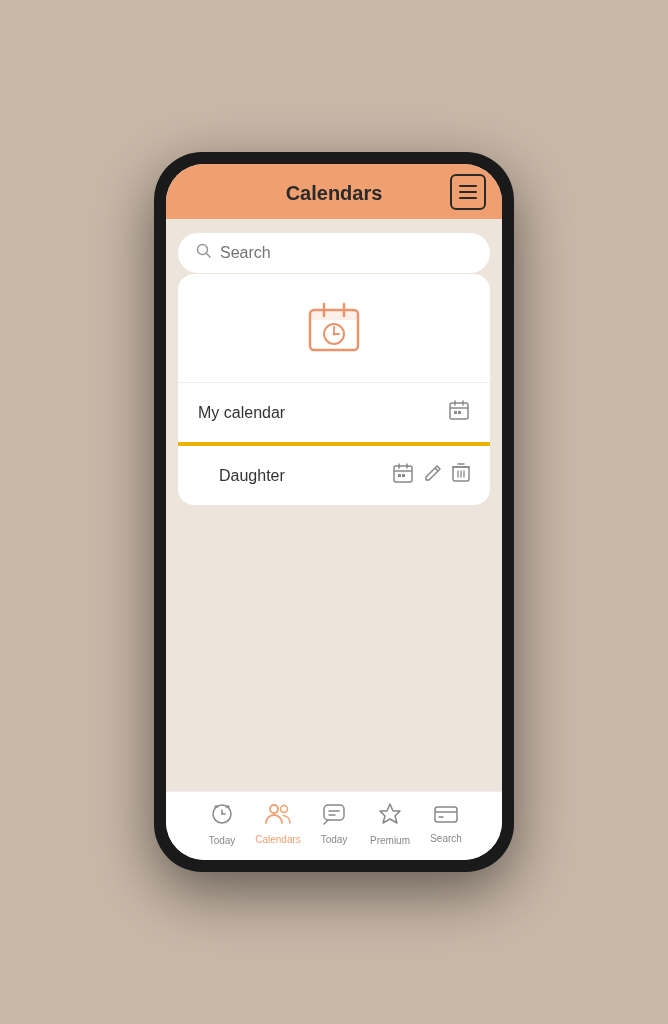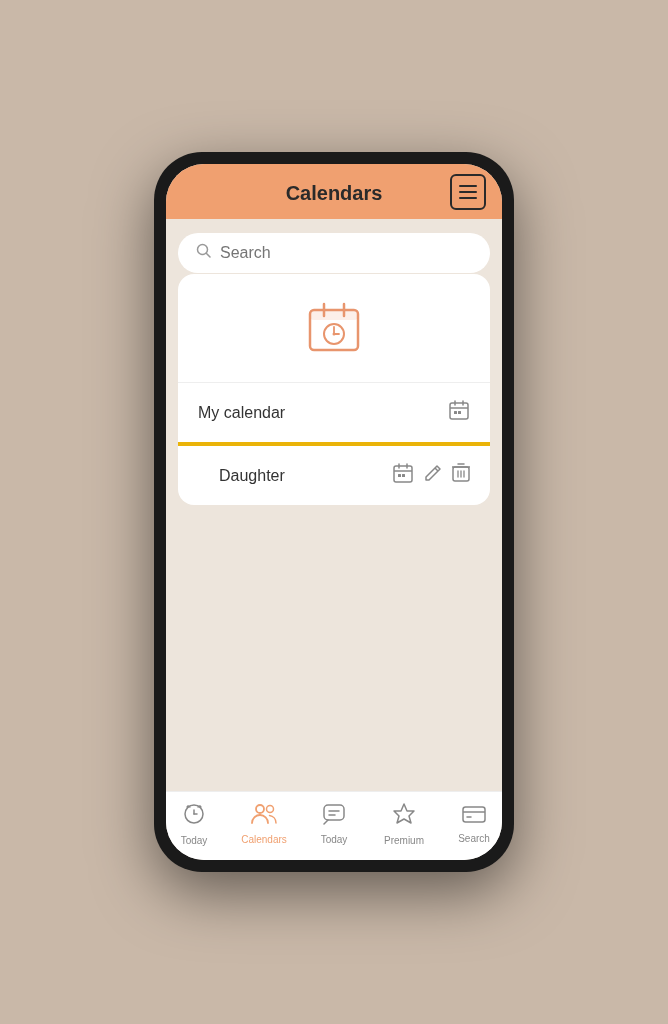--- a/index.html
+++ b/index.html
@@ -158,21 +158,21 @@
       color: #888;
       font-size: 18px;
       cursor: pointer;
     }
 
     
     .bottom-nav {
       background: #fff;
       display: flex;
       align-items: center;
-      justify-content: space-between;
+      justify-content: center;
       padding: 10px 0 14px;
       flex-shrink: 0;
       border-top: 1px solid #eee;
     }
 
     .nav-item {
       display: flex;
       flex-direction: column;
       align-items: center;
       gap: 3px;

